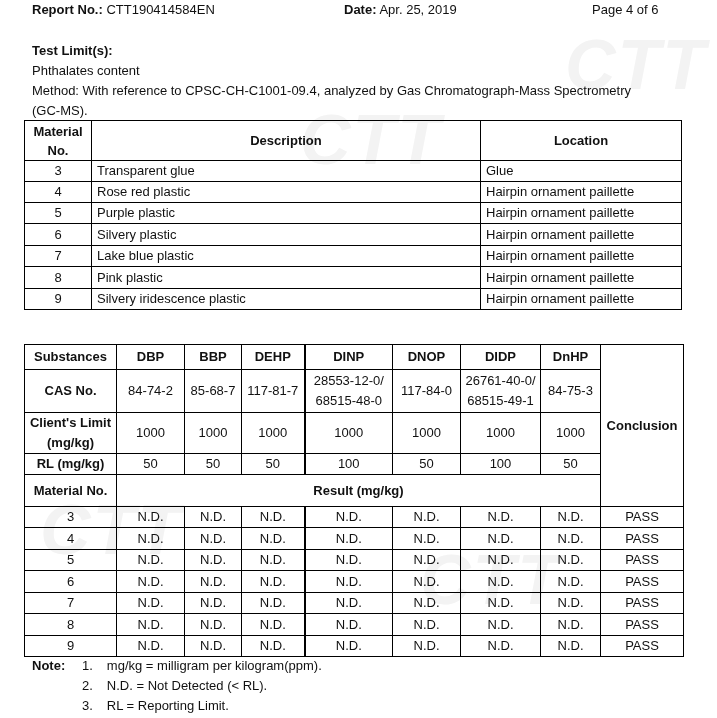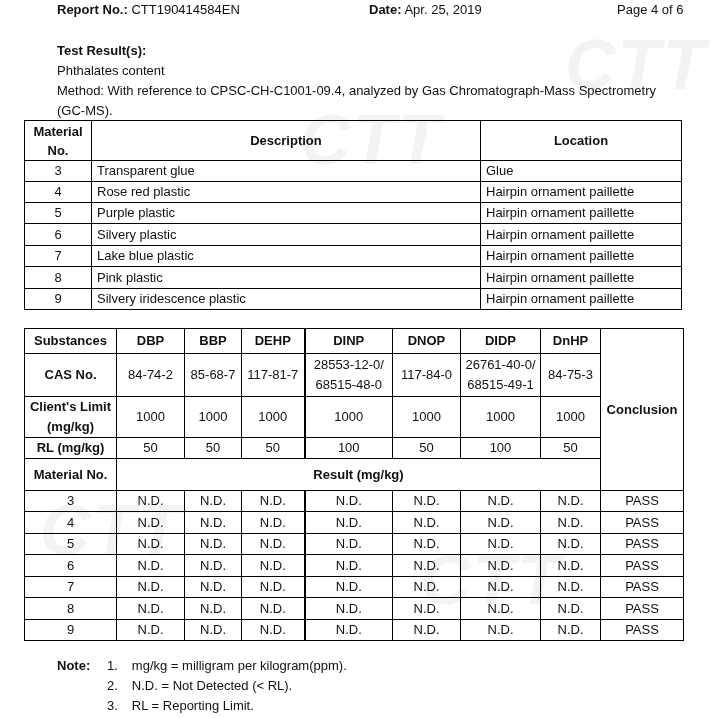--- a/index.html
+++ b/index.html
@@ -1,18 +1,18 @@
 <!DOCTYPE html>
 <html><head>
 <meta charset="utf-8">
 <style>
   * { box-sizing: border-box; margin: 0; padding: 0; }
   html, body { width: 717px; height: 718px; background: #ffffff; overflow: hidden; }
   body { position: relative; font-family: "Liberation Sans", sans-serif; color: #111; font-size: 13px; }
-  .abs { position: absolute; white-space: nowrap; margin-left: 25px; }
+  .abs { position: absolute; white-space: nowrap; }
   b, .bold { font-weight: bold; }
   .u { }
   table { position: absolute; border-collapse: collapse; table-layout: fixed; }
   td, th { border: 1px solid #000; font-size: 13px; text-align: center; vertical-align: middle; font-weight: normal; line-height: 20px; padding: 0 2px; }
   th { font-weight: bold; }
   .left { text-align: left; padding-left: 5px; }
   .thick-l { border-left: 2px solid #000; }
   .watermark { position: absolute; color: #f3f3f3; font-weight: bold; font-size: 70px; font-style: italic; z-index: 0; letter-spacing: 2px; }
   .content { position: relative; z-index: 1; }
 </style>
@@ -26,21 +26,21 @@
 
 <div class="content">
   <div class="abs" style="left:32px;top:2px;">
     <b>Report No.:</b> <span>CTT190414584EN</span>
   </div>
   <div class="abs" style="left:344px;top:2px;">
     <b>Date:</b> <span>Apr. 25, 2019</span>
   </div>
   <div class="abs" style="left:592px;top:2px;">Page 4 of 6</div>
 
-  <div class="abs bold" style="left:32px;top:43px;">Test Result(s):</div>
+  <div class="abs bold" style="left:32px;top:43px;">Test Limit(s):</div>
   <div class="abs" style="left:32px;top:63px;">Phthalates content</div>
   <div class="abs" style="left:32px;top:83px;">
     <span class="u">Method:</span><span> With reference to CPSC-CH-C1001-09.4, analyzed by Gas Chromatograph-Mass Spectrometry</span>
   </div>
   <div class="abs" style="left:32px;top:103px;text-align:center;">(GC-MS).</div>
 
   <table style="left:24px;top:120px;width:657px;">
     <colgroup>
         <col style="width:67px">
         <col style="width:389px">
@@ -83,21 +83,21 @@
           <td class="left">Hairpin ornament paillette</td>
         </tr>
     <tr style="height:21px">
           <td>9</td>
           <td class="left">Silvery iridescence plastic</td>
           <td class="left">Hairpin ornament paillette</td>
         </tr>
   </tbody>
     </table>
 
-  <table style="left:24px;top:328px;width:659px;">
+  <table style="left:24px;top:344px;width:659px;">
     <colgroup>
       <col style="width:92px">
         <col style="width:68px">
         <col style="width:57px">
         <col style="width:63px">
       <col style="width:88px">
         <col style="width:68px">
         <col style="width:80px">
         <col style="width:60px">
         <col style="width:83px">

